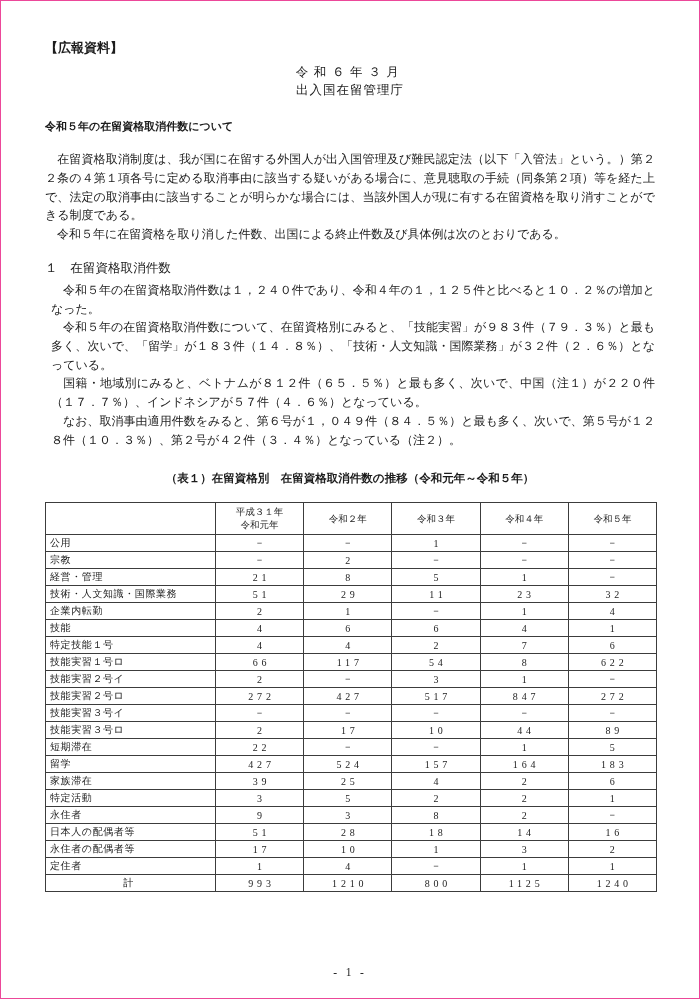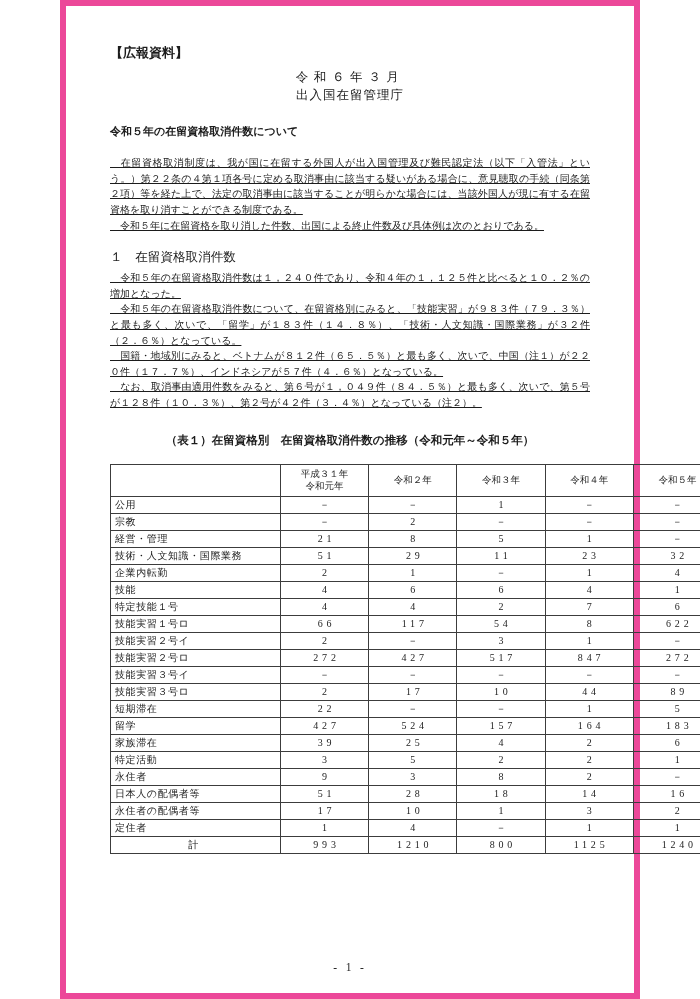--- a/index.html
+++ b/index.html
@@ -1,22 +1,22 @@
 <!DOCTYPE html>
 <html lang="ja"><head>
 <meta charset="utf-8">
 <style>
   html, body { margin: 0; padding: 0; background: #ffffff; }
   .page {
     position: relative;
-    width: 580px;
+    width: 700px;
     height: 999px;
     margin: 0 auto;
     background: #ffffff;
-    border: 6px solid #ec4899;
+    border: 1px solid #ec4899;
     box-sizing: border-box;
     padding: 38px 44px 0 44px;
     color: #1c1c1c;
     font-family: "Liberation Serif", "DejaVu Serif", serif;
   }
   .doc-type {
     font-family: "Liberation Sans", "DejaVu Sans", sans-serif;
     font-weight: bold;
     font-size: 13px;
   }
@@ -30,32 +30,31 @@
   .doc-agency { letter-spacing: 0.08em; }
   .doc-title {
     text-align: left;
     font-family: "Liberation Sans", "DejaVu Sans", sans-serif;
     font-weight: bold;
     font-size: 11px;
     margin: 20px 0 16px 0;
   }
   .intro p, .section-body p {
     margin: 0;
-    font-size: 10px;
+    font-size: 12px;
     line-height: 1.56;
     text-align: justify;
-    text-decoration: underline;
   }
   .section-heading {
     font-family: "Liberation Sans", "DejaVu Sans", sans-serif;
     font-weight: normal;
     font-size: 12.6px;
     margin: 16px 0 4px 0;
   }
-  .section-body { margin-left: 0; }
+  .section-body { margin-left: 6px; }
   .table-caption {
     text-align: center;
     font-family: "Liberation Sans", "DejaVu Sans", sans-serif;
     font-weight: bold;
     font-size: 11.5px;
     margin: 22px 0 10px 0;
   }
   table.data-table {
     width: 612px;
     margin: 16px auto;

